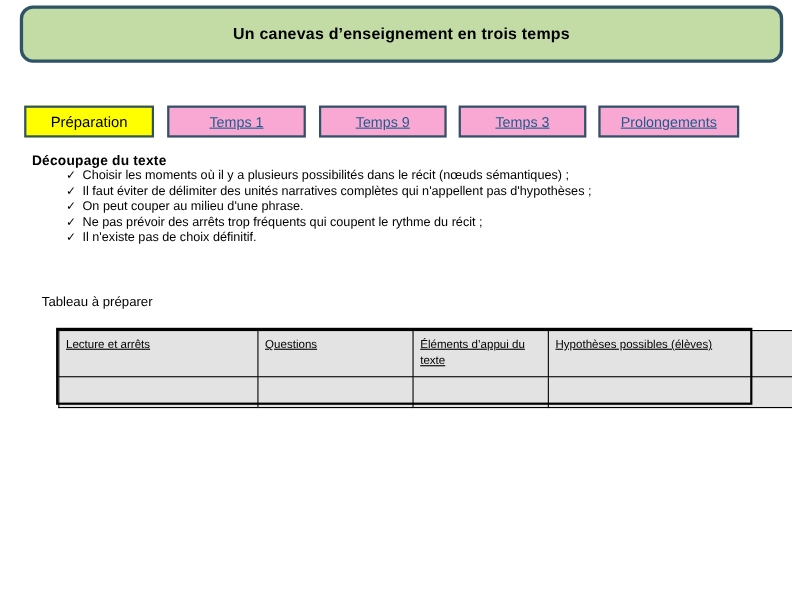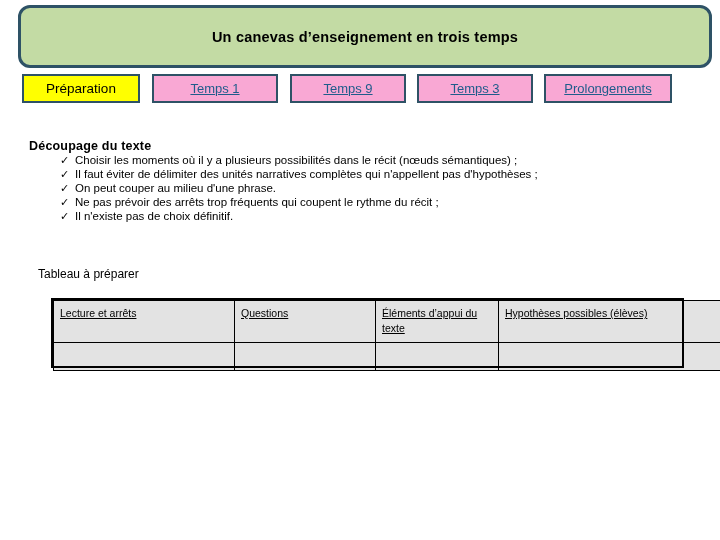--- a/index.html
+++ b/index.html
@@ -14,42 +14,42 @@
     position: relative;
     overflow: hidden;
   }
 
   
   #title-banner {
     position: absolute;
     left: 18px;
     top: 5px;
     width: 694px;
-    height: 63px;
+    height: 52px;
     box-sizing: border-box;
     background: #c3dba4;
     border: 3px solid #2e5266;
     border-radius: 12px;
     display: flex;
     align-items: center;
     justify-content: center;
   }
   #title-banner .title-text {
     font-size: 14.5px;
     font-weight: bold;
     color: #000000;
     letter-spacing: 0.2px;
     white-space: nowrap;
   }
 
   
   #tab-row {
     position: absolute;
     left: 22px;
-    top: 74px;
+    top: 96px;
     width: 680px;
     height: 38px;
     text-align: center;
   }
   .tab {
     position: absolute;
     top: 0;
     height: 29px;
     box-sizing: border-box;
     border: 2px solid #2e5266;

